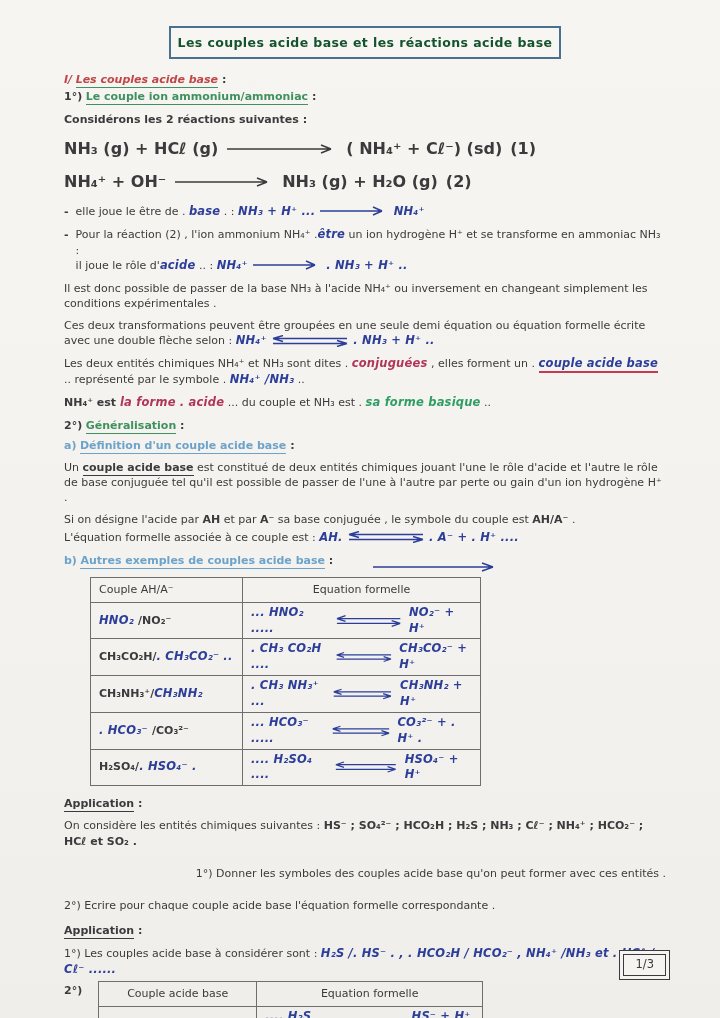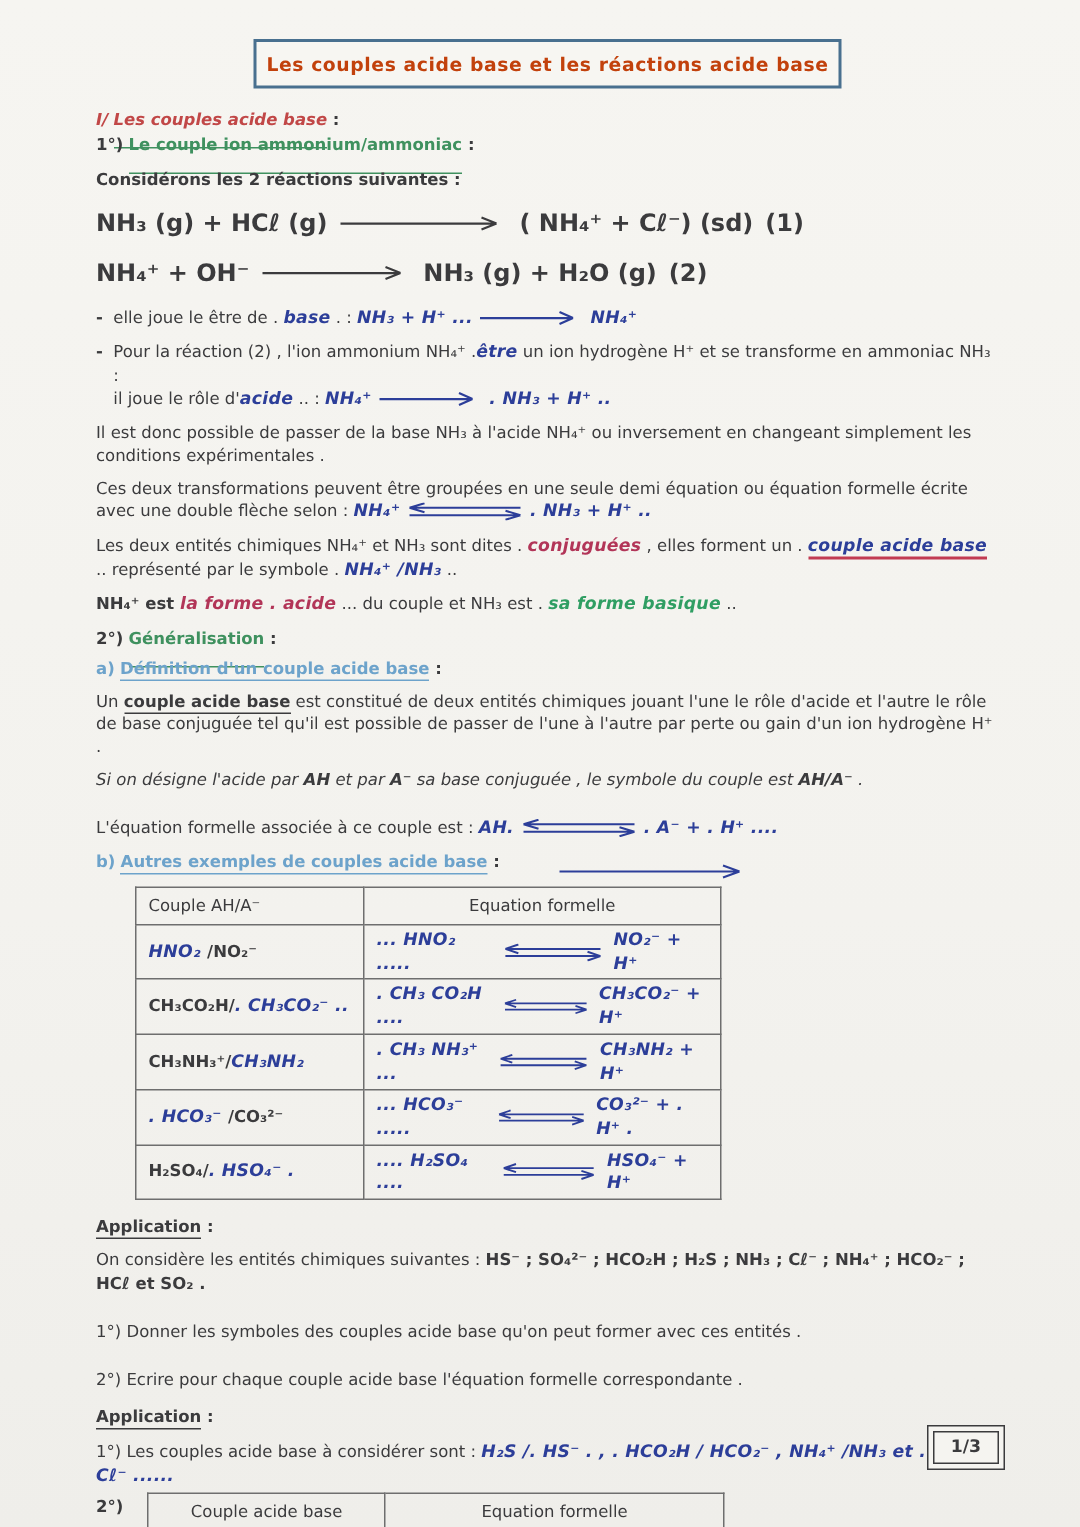--- a/index.html
+++ b/index.html
@@ -4,28 +4,28 @@
 <style>
   html,body{margin:0;padding:0;background:#d9d9d6;}
   .page{
     width:720px;height:1018px;box-sizing:border-box;position:relative;overflow:hidden;
     margin:0 auto;background:linear-gradient(180deg,#f6f5f1 0%,#f3f2ee 60%,#efeeea 100%);
     font-family:"DejaVu Sans",sans-serif;font-size:11px;line-height:1.38;color:#3b3b3d;
     padding:26px 54px 0 64px;
   }
   .title-box{
     width:376px;margin:0 auto 13px auto;border:2px solid #49708f;background:#f7f6f2;
-    text-align:center;padding:6px 6px;font-weight:bold;font-size:12.5px;color:#c2410c;
+    text-align:center;padding:6px 6px;font-weight:bold;font-size:12.5px;color:#14532d;
     letter-spacing:.4px;
   }
   .line{margin:2px 0;}
   .h-red{color:#c14747;font-weight:bold;font-style:italic;}
   .h-green{color:#3f915f;font-weight:bold;}
   .h-blue{color:#6da3cb;font-weight:bold;}
-  .u-g{border-bottom:1.6px solid #3f915f;padding-bottom:12px;}
+  .u-g{border-bottom:1.6px solid #3f915f;padding-bottom:1px;}
   .u-b{border-bottom:1.6px solid #6da3cb;padding-bottom:1px;}
   .u-d{border-bottom:1.6px solid #3b3b3d;padding-bottom:1px;}
   .colon{color:#3b3b3d;font-weight:bold;}
   .print{color:#3b3b3d;}
   .pbold{font-weight:bold;}
   .hand{font-family:"DejaVu Sans",sans-serif;font-style:italic;font-weight:bold;
         color:#2c3e99;font-size:11.5px;letter-spacing:.2px;}
   .hand.r{color:#b23558;}
   .hand.g{color:#2f9e63;}
   .hand.u-red{border-bottom:2px solid #c23b52;padding-bottom:1px;}
@@ -40,21 +40,21 @@
   table.tbl{border-collapse:collapse;margin:9px 0 10px 26px;}
   table.tbl th,table.tbl td{border:1.5px solid #6e6e6e;padding:2px 8px;height:20px;
     font-size:11px;text-align:left;vertical-align:middle;}
   table.tbl th{font-weight:normal;}
   table.tbl th.c{text-align:center;}
   .eqcell{display:flex;align-items:center;gap:7px;}
   .row2{display:flex;align-items:flex-start;gap:16px;margin-top:2px;}
   .row2 .qnum{font-weight:bold;padding-top:2px;}
   .row2 table.tbl{margin:0;}
   .pagebox{position:absolute;right:50px;bottom:38px;border:1.8px solid #3b3b3d;padding:3px;background:#f5f4f0;}
-  .pagebox-in{border:1.5px solid #3b3b3d;padding:2px 11px;font-weight:bold;font-size:11.5px;text-align:right;}
+  .pagebox-in{border:1.5px solid #3b3b3d;padding:2px 11px;font-weight:normal;font-size:11.5px;text-align:right;}
   .sechead{margin:5px 0;}
 </style>
 </head>
 <body>
 
 <div class="page">
 
   <div class="title-box">
     <span>Les couples acide base et les réactions acide base</span>
   </div>
@@ -152,21 +152,21 @@
 
   <div class="line sechead">
     <span class="h-blue">a)</span>
     <span class="h-blue u-b">Définition d'un couple acide base</span><span class="colon"> :</span>
   </div>
 
   <p class="para">
     <span class="print">Un </span><span class="print pbold u-d">couple acide base</span><span class="print"> est constitué de deux  entités chimiques jouant l'une le rôle d'acide et l'autre le rôle de base conjuguée tel qu'il est possible de passer de l'une à l'autre par perte ou gain d'un ion hydrogène H⁺ .</span>
   </p>
 
-  <p class="para" style="margin-bottom:16px;font-style:italic;">
+  <p class="para" style="margin-bottom:2px;">
     <span class="print">Si on désigne l'acide par </span><span class="print pbold">AH</span><span class="print"> et par </span><span class="print pbold">A⁻</span><span class="print"> sa base conjuguée , le symbole du couple est </span><span class="print pbold">AH/A⁻</span><span class="print"> .</span>
   </p>
 
   <p class="para" style="margin-top:2px;">
     <span class="print">L'équation formelle associée à ce couple est : </span>
     <span class="hand">
       <span>AH.</span>
       <svg class="eqarr" width="78" height="12" viewBox="0 0 78 12">
           <path d="M2 3.5 H76 M2 3.5 L12 .5 M2 3.5 L12 6.5 M2 8.5 H76 M76 8.5 L66 5.5 M76 8.5 L66 11.5" fill="none" stroke="currentColor" stroke-width="1.4"></path>
         </svg>
@@ -256,21 +256,21 @@
     </table>
 
   <div class="line">
     <span class="print pbold u-d">Application</span><span class="colon"> :</span>
   </div>
 
   <p class="para">
     <span class="print">On  considère  les  entités  chimiques  suivantes : </span><span class="print pbold">HS⁻ ; SO₄²⁻ ; HCO₂H ; H₂S ; NH₃ ; Cℓ⁻ ; NH₄⁺ ; HCO₂⁻ ; HCℓ et SO₂ .</span>
   </p>
 
-  <p class="para" style="margin:17px 0;">1°) Donner les symboles des couples acide base qu'on peut former avec ces entités .</p>
+  <p class="para" style="margin:17px 0;text-align:right;">1°) Donner les symboles des couples acide base qu'on peut former avec ces entités .</p>
   <p class="para" style="margin:3px 0 10px 0;">2°) Ecrire pour chaque couple acide base l'équation formelle correspondante .</p>
 
   <div class="line" style="margin-bottom:8px;">
     <span class="print pbold u-d">Application</span><span class="colon"> :</span>
   </div>
 
   <p class="para" style="margin-bottom:3px;">
     <span class="print">1°) Les couples acide base à considérer sont : </span><span class="hand">H₂S /. HS⁻ . , . HCO₂H / HCO₂⁻ , NH₄⁺ /NH₃ et . HCℓ / Cℓ⁻ ......</span>
   </p>
 

